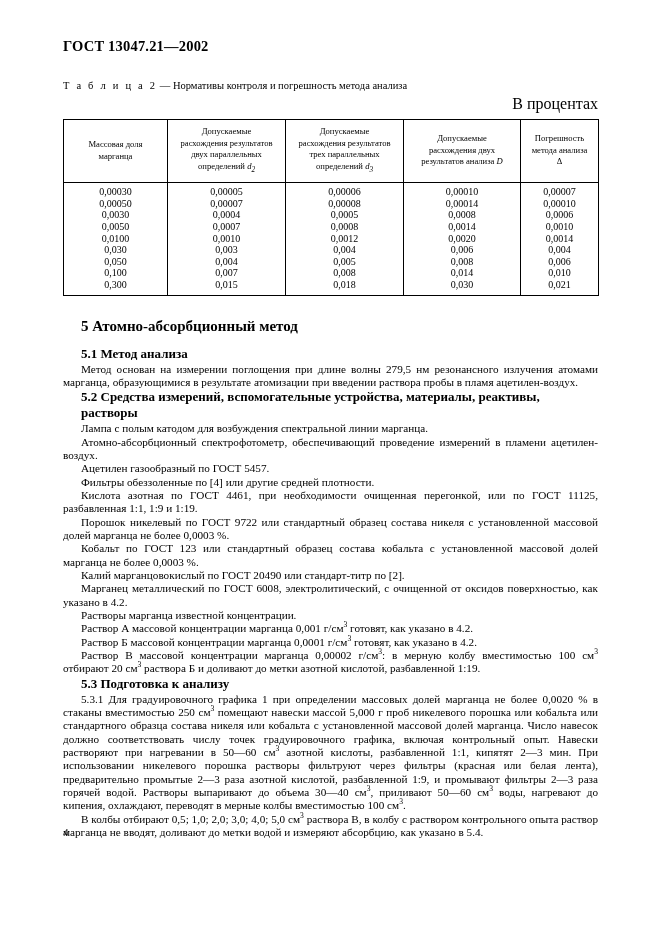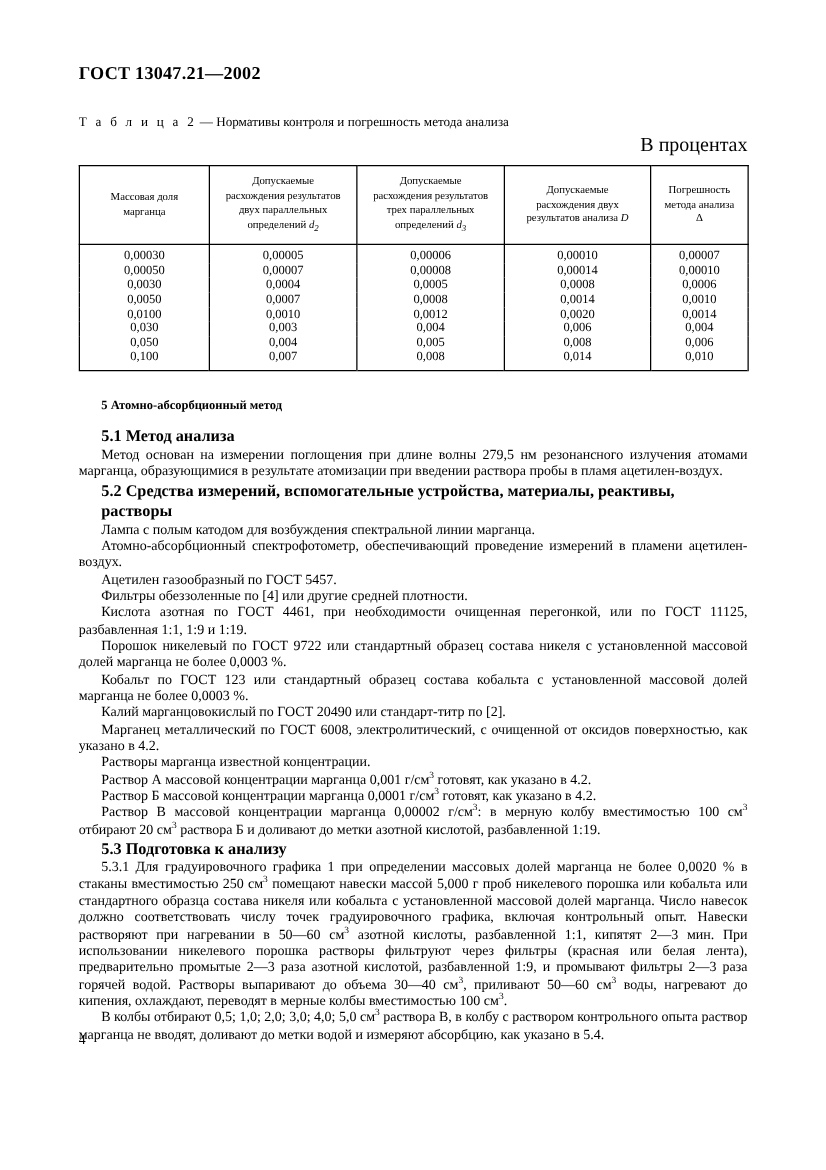--- a/index.html
+++ b/index.html
@@ -17,21 +17,21 @@
   }
   .page {
     position: absolute;
     left: 0; top: 0;
     width: 661px;
     height: 936px;
   }
   .content {
     position: absolute;
     left: 63px;
-    top: 51px;
+    top: 38px;
     width: 535px;
   }
 
   
   .doc-header {
     font-size: 14.5px;
     font-weight: bold;
     letter-spacing: 0.2px;
     margin-bottom: 25px;
   }
@@ -88,21 +88,21 @@
   }
   .col1 { width: 104px; }
   .col2 { width: 118px; }
   .col3 { width: 118px; }
   .col4 { width: 117px; }
   .col5 { width: 78px; }
   .it { font-style: italic; }
 
   
   h2.sec {
-    font-size: 10px;
+    font-size: 15px;
     font-weight: bold;
     margin: 0 0 11px 0;
     padding-left: 18px;
   }
   h3.subsec {
     font-size: 13px;
     font-weight: bold;
     margin: 0 0 1px 0;
     padding-left: 18px;
     font-family: Liberation Serif, serif;
@@ -230,20 +230,27 @@
             <td>0,005</td>
             <td>0,008</td>
             <td>0,006</td>
           </tr>
           <tr>
             <td>0,100</td>
             <td>0,007</td>
             <td>0,008</td>
             <td>0,014</td>
             <td>0,010</td>
+          </tr>
+          <tr>
+            <td>0,300</td>
+            <td>0,015</td>
+            <td>0,018</td>
+            <td>0,030</td>
+            <td>0,021</td>
           </tr>
         </tbody>
     </table>
 
     <h2 class="sec">5  Атомно-абсорбционный метод</h2>
 
     <h3 class="subsec">5.1  Метод анализа</h3>
     <p class="para">Метод основан на измерении поглощения при длине волны 279,5 нм резонансного излучения атомами марганца, образующимися в результате атомизации при введении раствора пробы в пламя ацетилен-воздух.</p>
 
     <h3 class="subsec">5.2  Средства измерений, вспомогательные устройства, материалы, реактивы, растворы</h3>

